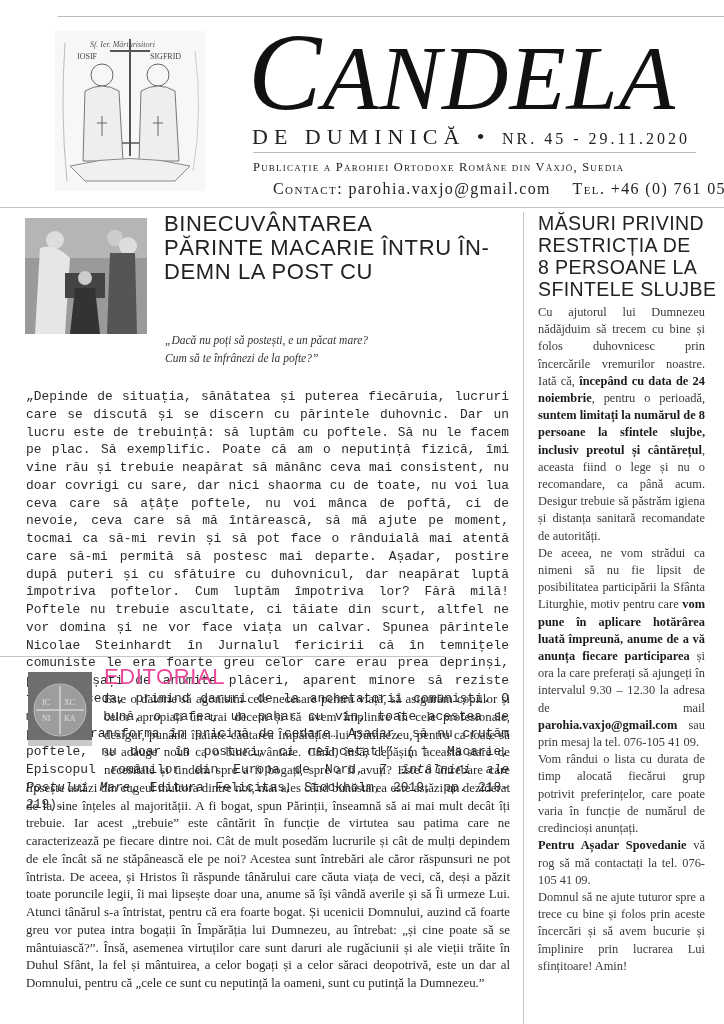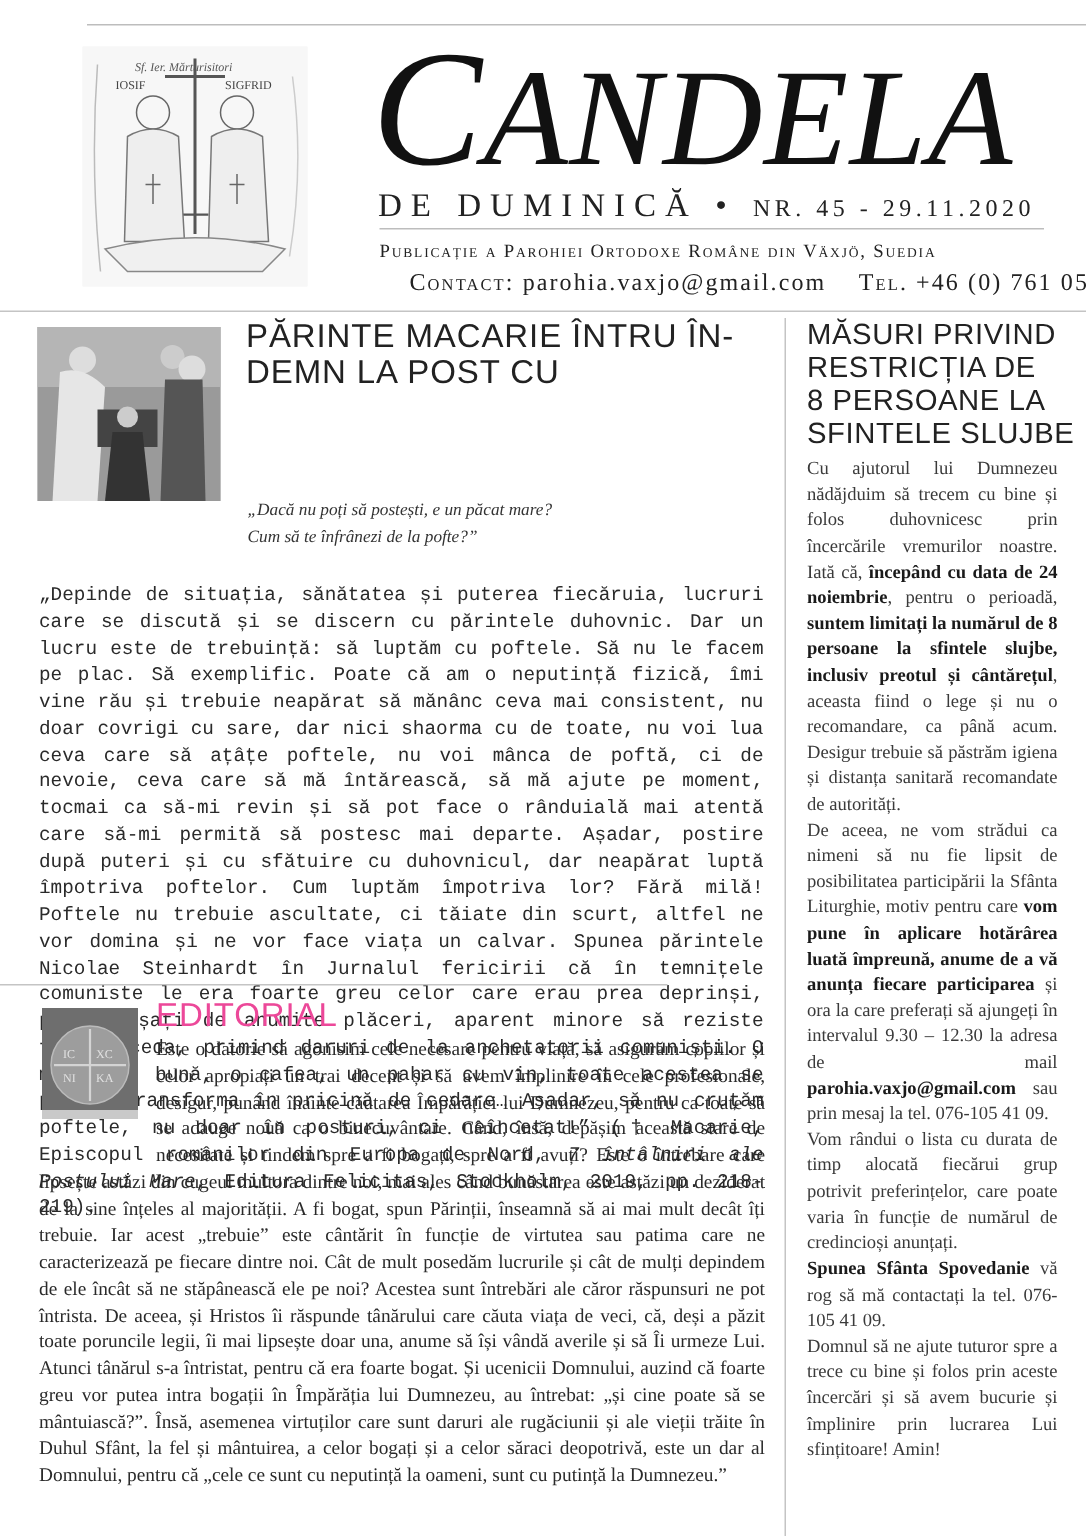--- a/index.html
+++ b/index.html
@@ -84,20 +84,21 @@
     <circle cx="90" cy="20" r="8" fill="#ccc"></circle>
     <circle cx="103" cy="28" r="9" fill="#ddd"></circle>
     <path d="M15 30 Q30 25 45 40 L40 116 L10 116 Z" fill="#e6e6e6"></path>
     <rect x="40" y="55" width="40" height="25" fill="#444"></rect>
     <circle cx="60" cy="60" r="7" fill="#ccc"></circle>
     <path d="M85 35 L110 35 L112 116 L82 116 Z" fill="#555"></path>
     <path d="M50 70 L70 70 L75 116 L45 116 Z" fill="#333"></path>
   </svg>
 </div>
 <div class="abs art-title">
+  <div>BINECUVÂNTAREA</div>
   <div>PĂRINTE MACARIE ÎNTRU ÎN-</div>
   <div>DEMN LA POST CU</div>
 </div>
 <div class="abs art-sub">
   <div>„Dacă nu poți să postești, e un păcat mare?</div>
   <div>Cum să te înfrânezi de la pofte?”</div>
 </div>
 <div class="abs art-body"><span>„Depinde de situația, sănătatea și puterea fiecăruia, lucruri care se discută și se discern cu părintele duhovnic. Dar un lucru este de trebuință: să luptăm cu poftele. Să nu le facem pe plac. Să exemplific. Poate că am o neputință fizică, îmi vine rău și trebuie neapărat să mănânc ceva mai consistent, nu doar covrigi cu sare, dar nici shaorma cu de toate, nu voi lua ceva care să ațâțe poftele, nu voi mânca de poftă, ci de nevoie, ceva care să mă întărească, să mă ajute pe moment, tocmai ca să-mi revin și să pot face o rânduială mai atentă care să-mi permită să postesc mai departe. Așadar, postire după puteri și cu sfătuire cu duhovnicul, dar neapărat luptă împotriva poftelor. Cum luptăm împotriva lor? Fără milă! Poftele nu trebuie ascultate, ci tăiate din scurt, altfel ne vor domina și ne vor face viața un calvar. Spunea părintele Nicolae Steinhardt în Jurnalul fericirii că în temnițele comuniste le era foarte greu celor care erau prea deprinși, prea atașați de anumite plăceri, aparent minore să reziste fără a ceda, primind daruri de la anchetatorii comuniști. O masă mai bună, o cafea, un pahar cu vin, toate acestea se puteau transforma în pricină de cedare… Așadar, să nu cruțăm poftele, nu doar în posturi, ci neîncetat!” († Macarie, Episcopul românilor din Europa de Nord, </span><i>7 întâlniri ale Postului Mare</i><span>, Editura Felicitas, Stockholm, 2019, pp. 218-219).</span></div>
 
 <div class="abs ed-rule"></div>
@@ -121,15 +122,15 @@
 <div class="abs side-title">
   <div>MĂSURI PRIVIND</div>
   <div>RESTRICȚIA DE</div>
   <div>8 PERSOANE LA</div>
   <div>SFINTELE SLUJBE</div>
 </div>
 <div class="abs side-body">
   <p><span>Cu ajutorul lui Dumnezeu nădăjduim să trecem cu bine și folos duhovnicesc prin încercările vremurilor noastre. Iată că, </span><b>începând cu data de 24 noiembrie</b><span>, pentru o perioadă, </span><b>suntem limitați la numărul de 8 persoane la sfintele slujbe, inclusiv preotul și cântărețul</b><span>, aceasta fiind o lege și nu o recomandare, ca până acum. Desigur trebuie să păstrăm igiena și distanța sanitară recomandate de autorități.</span></p>
   <p><span>De aceea, ne vom strădui ca nimeni să nu fie lipsit de posibilitatea participării la Sfânta Liturghie, motiv pentru care </span><b>vom pune în aplicare hotărârea luată împreună, anume de a vă anunța fiecare participarea</b><span> și ora la care preferați să ajungeți în intervalul 9.30 – 12.30 la adresa de mail </span><b>parohia.vaxjo@gmail.com</b><span> sau prin mesaj la tel. 076-105 41 09.</span></p>
   <p>Vom rândui o lista cu durata de timp alocată fiecărui grup potrivit preferințelor, care poate varia în funcție de numărul de credincioși anunțați.</p>
-  <p><b>Spunea Sfânta Spovedanie</b><span> vă rog să mă contactați la tel. 076-105 41 09.</span></p>
+  <p><b>Pentru Așadar Spovedanie</b><span> vă rog să mă contactați la tel. 076-105 41 09.</span></p>
   <p>Domnul să ne ajute tuturor spre a trece cu bine și folos prin aceste încercări și să avem bucurie și împlinire prin lucrarea Lui sfințitoare! Amin!</p>
 </div>
 
 </body></html>

